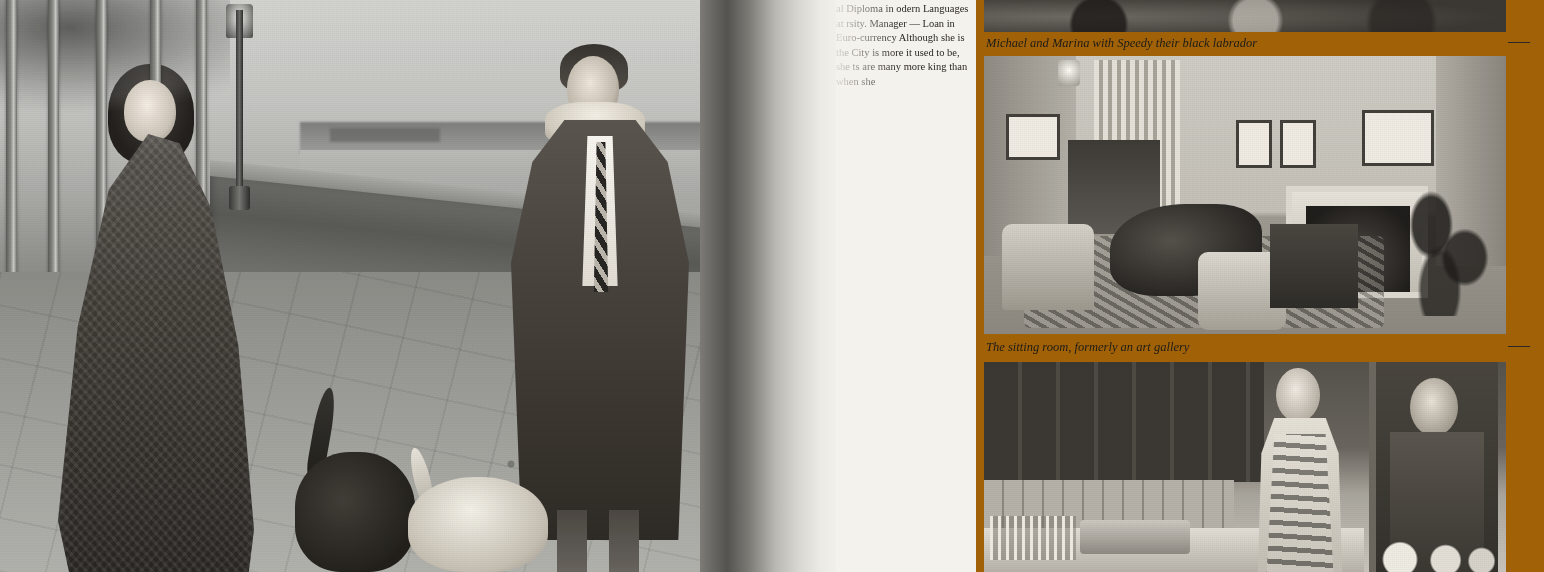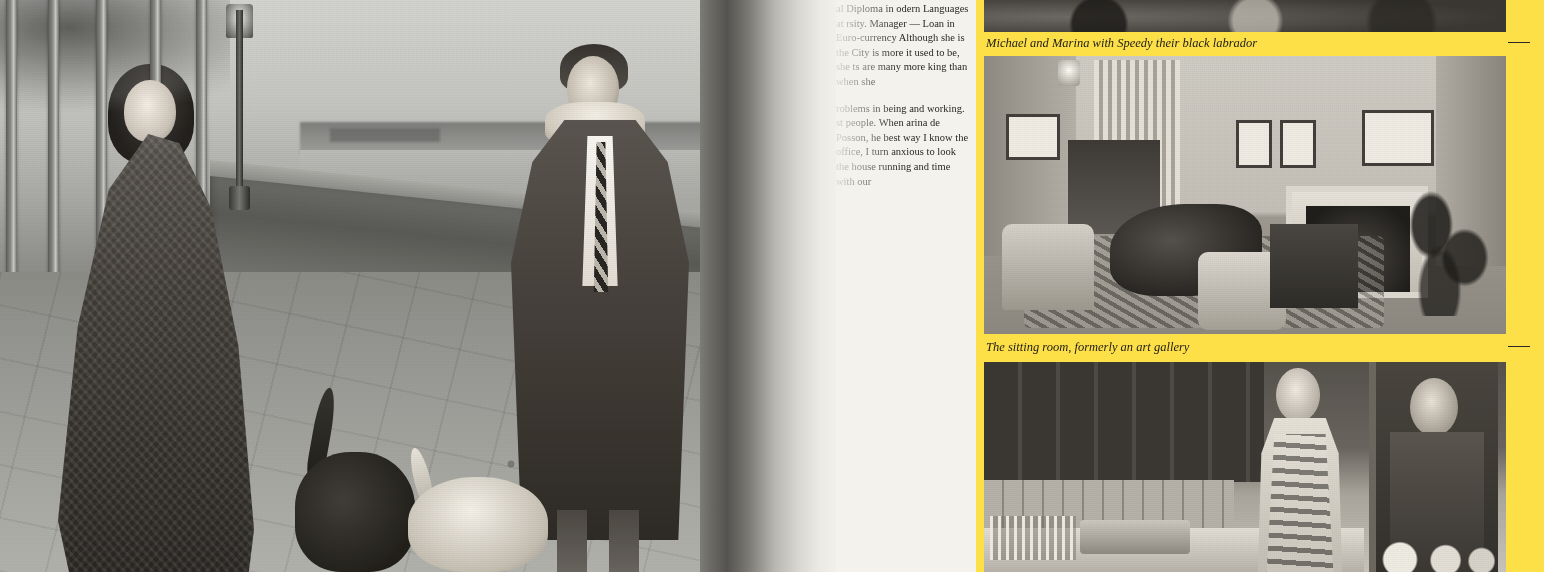--- a/index.html
+++ b/index.html
@@ -283,21 +283,21 @@
     
     -webkit-mask-image: linear-gradient(to right, rgba(0,0,0,.12) 0px, rgba(0,0,0,.45) 22px, rgba(0,0,0,1) 62px);
             mask-image: linear-gradient(to right, rgba(0,0,0,.12) 0px, rgba(0,0,0,.45) 22px, rgba(0,0,0,1) 62px);
   }
 
   
   .right-page {
     position: absolute;
     left: 976px; top: 0;
     width: 568px; height: 572px;
-    background: #fde047;
+    background: #a16207;
     overflow: hidden;
   }
   .fig { position: absolute; overflow: hidden; background: #8e8e8a; }
   .caption {
     position: absolute;
     font-family: "Liberation Serif", serif;
     font-style: italic;
     font-size: 12.5px;
     color: #1d1b18;
     white-space: nowrap;
@@ -472,21 +472,20 @@
       </div>
 
       <div class="grain"></div>
     </div>
   </div>
 
   <div class="gutter"></div>
 
   <div class="text-col">
     <p class="para">al Diploma in odern Languages at rsity. Manager — Loan in Euro-currency Although she is the City is more it used to be, she ts are many more king than when she</p>
-    <p class="para">roblems in being and working. st people. When arina de Posson, he best way I know the office, I turn anxious to look the house running and time with our</p>
   </div>
 
   <div class="right-page">
 
     <div class="fig fig1">
       <div class="fg"></div>
       <div class="grain"></div>
     </div>
     <div class="caption" style="left:10px; top:36px;">Michael and Marina with Speedy their black labrador</div>
     <div class="edge-rule" style="top:42px;"></div>

